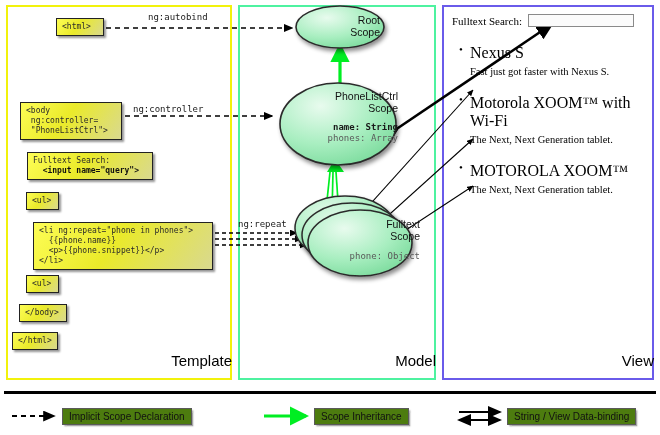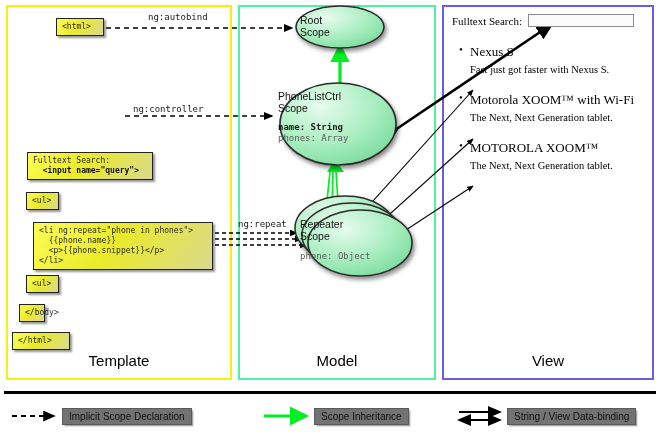--- a/index.html
+++ b/index.html
@@ -24,21 +24,21 @@
     border-width: 2px;
     border-style: solid;
   }
   #panel-template { left: 6px;   top: 5px; width: 226px; height: 375px; border-color: #f2f20c; }
   #panel-model    { left: 238px; top: 5px; width: 198px; height: 375px; border-color: #4ef2a0; }
   #panel-view     { left: 442px; top: 5px; width: 212px; height: 375px; border-color: #6a5bea; }
 
   .panel-label {
     position: absolute;
     width: 100%;
-    text-align: center;
+    text-align: right;
     bottom: 0;
     font-size: 15px;
     color: #000;
     font-family: "Liberation Sans", sans-serif;
   }
 
   
   .code-box {
     position: absolute;
     background: linear-gradient(125deg, #fdfd55 0%, #eaea2a 45%, #d9d98f 100%);
@@ -58,21 +58,21 @@
   svg.overlay {
     position: absolute;
     left: 0; top: 0;
     width: 660px; height: 435px;
     pointer-events: none;
   }
 
   
   .ell-label {
     position: absolute;
-    text-align: left;
+    text-align: right;
     color: #111;
     pointer-events: none;
   }
   .ell-title {
     font-family: "Liberation Sans", sans-serif;
     font-size: 10.5px;
     line-height: 12px;
   }
   .ell-prop {
     font-family: "DejaVu Sans Mono", monospace;
@@ -99,21 +99,21 @@
   .view-search-box {
     width: 106px;
     height: 13px;
     border: 1px solid #8a8a8a;
     background: #fbfbfb;
     box-sizing: border-box;
   }
   .view-list { margin: 0; padding: 0; list-style: none; }
   .view-item { margin-top: 17px; }
   .view-item-name {
-    font-size: 13px;
+    font-size: 16px;
     position: relative;
     padding-left: 18px;
   }
   .view-item-name::before {
     content: "\2022";
     position: absolute;
     left: 7px;
     top: -1px;
     font-size: 11px;
   }
@@ -139,21 +139,21 @@
     width: 652px; height: 3px;
     background: #000;
   }
   .legend-item {
     position: absolute;
     display: flex;
     align-items: center;
   }
   .legend-box {
     border: 1px solid #5a5a5a;
-    background: #737373;
+    background: #4d7c0f;
     font-family: "Liberation Sans", sans-serif;
     font-size: 10px;
     color: #111;
     padding: 2px 6px;
     box-shadow: 1.5px 1.5px 1.5px rgba(0,0,0,0.35);
     white-space: nowrap;
   }
   .legend-gfx { width: 52px; height: 22px; }
 </style>
 </head>
@@ -211,55 +211,58 @@
 
     <ellipse cx="338" cy="124" rx="58" ry="41" fill="url(#ell-grad)" stroke="#2c2c2c" stroke-width="1.6" filter="url(#softshadow)"></ellipse>
 
     <ellipse cx="345" cy="228" rx="50" ry="32" fill="url(#ell-grad)" stroke="#2c2c2c" stroke-width="1.5" filter="url(#softshadow)"></ellipse>
     <ellipse cx="352" cy="235" rx="50" ry="32" fill="url(#ell-grad)" stroke="#2c2c2c" stroke-width="1.5" filter="url(#softshadow)"></ellipse>
     <ellipse cx="360" cy="243" rx="52" ry="33" fill="url(#ell-grad)" stroke="#2c2c2c" stroke-width="1.6" filter="url(#softshadow)"></ellipse>
   </svg>
 
   <div class="code-box" id="box-html-open" style="left:12px; top:18px; width:48px;margin-left:44px;">&lt;html&gt;</div>
 
+  <div class="code-box" id="box-body" style="left:20px; top:102px; width:102px;">&lt;body
+ ng:controller=
+ "PhoneListCtrl"&gt;</div>
 
   <div class="code-box" id="box-search" style="left:27px; top:152px; width:126px;"><span>Fulltext Search:</span><br><b>  &lt;input name="query"&gt;</b></div>
 
   <div class="code-box" id="box-ul-open" style="left:26px; top:192px; width:33px;">&lt;ul&gt;</div>
 
   <div class="code-box" id="box-li" style="left:33px; top:222px; width:180px;">&lt;li ng:repeat="phone in phones"&gt;
   {{phone.name}}
   &lt;p&gt;{{phone.snippet}}&lt;/p&gt;
 &lt;/li&gt;</div>
 
   <div class="code-box" id="box-ul-close" style="left:26px; top:275px; width:33px;">&lt;ul&gt;</div>
 
-  <div class="code-box" id="box-body-close" style="left:19px; top:304px; width:26px;">&lt;/body&gt;</div>
-
-  <div class="code-box" id="box-html-close" style="left:12px; top:332px; width:58px;">&lt;/html&gt;</div>
+  <div class="code-box" id="box-body-close" style="left:19px; top:304px; width:48px;">&lt;/body&gt;</div>
+
+  <div class="code-box" id="box-html-close" style="left:12px; top:332px; width:46px;">&lt;/html&gt;</div>
 
   <div class="edge-label" style="left:148px; top:12px;">ng:autobind</div>
   <div class="edge-label" style="left:133px; top:104px;">ng:controller</div>
   <div class="edge-label" style="left:238px; top:219px;">ng:repeat</div>
 
   <div class="ell-label ell-title" style="left:300px; top:14px; width:80px;">
     <div>Root</div>
     <div>Scope</div>
   </div>
 
   <div class="ell-label" style="left:278px; top:90px; width:120px;">
     <div class="ell-title">PhoneListCtrl</div>
     <div class="ell-title">Scope</div>
     <div style="height:8px"></div>
     <div class="ell-prop bold">name: String</div>
     <div class="ell-prop dim">phones: Array</div>
   </div>
 
   <div class="ell-label" style="left:300px; top:218px; width:120px;">
-    <div class="ell-title">Repeater</div>
+    <div class="ell-title">Fulltext</div>
     <div class="ell-title">Scope</div>
     <div style="height:9px"></div>
     <div class="ell-prop dim">phone: Object</div>
   </div>
 
   <div id="view-inner">
     <div class="view-search-row">
       <span>Fulltext Search:</span>
       <div class="view-search-box"></div>
     </div>

